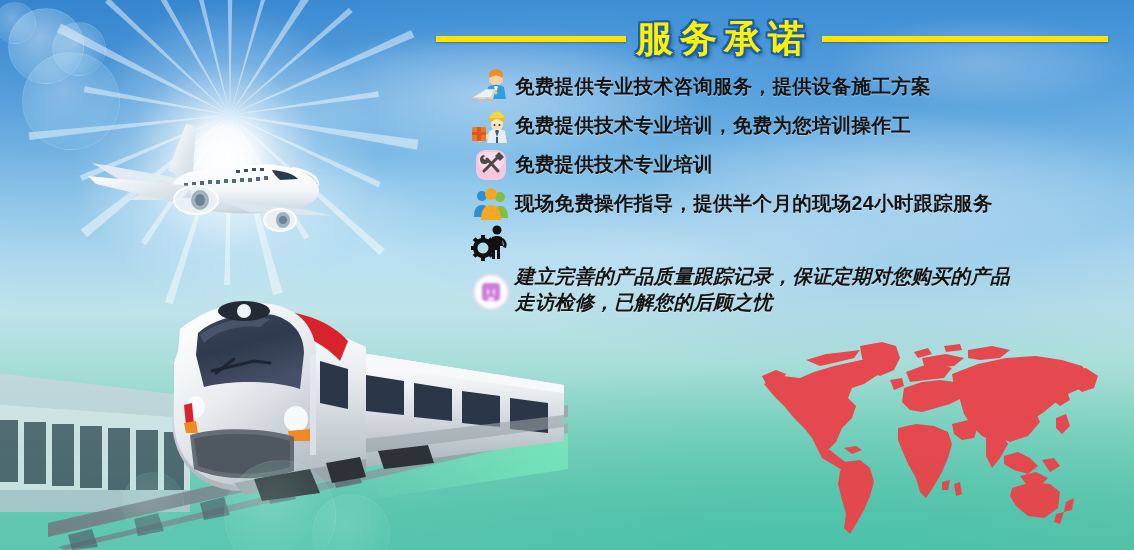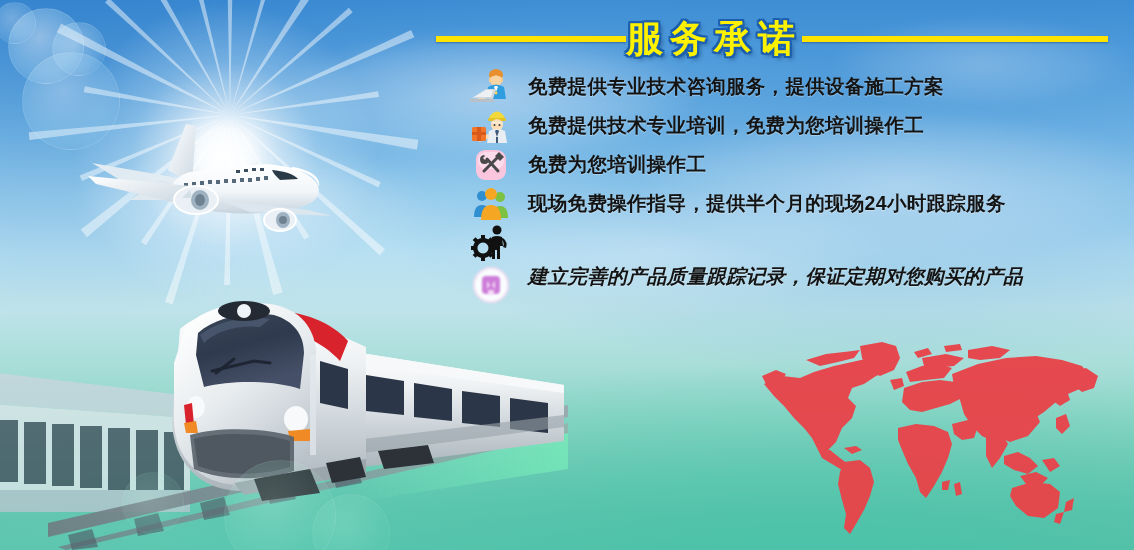--- a/index.html
+++ b/index.html
@@ -108,21 +108,21 @@
     left: 0; top: 0;
     width: 1134px; height: 550px;
   }
 
   .title-row {
     position: absolute;
     left: 436px; top: 14px;
     width: 672px; height: 50px;
     display: flex;
     align-items: center;
-    gap: 0;
+    gap: 10px;
   }
   .rule {
     height: 6px;
     background: #ffe400;
     box-shadow: 0 1px 2px rgba(10,50,110,.45);
   }
   .rule-left  { width: 190px; }
   .rule-right { flex: 1 1 auto; }
   .title {
     font-size: 37px;
@@ -138,21 +138,21 @@
       -2px -2px 0 #1c5fae, 2px -2px 0 #1c5fae,
       -2px  2px 0 #1c5fae, 2px  2px 0 #1c5fae,
        3px 3px 4px rgba(12,48,100,.55);
   }
 
   .list { position: absolute; left: 470px; top: 68px; width: 660px; }
 
   .item {
     display: flex;
     align-items: flex-start;
-    gap: 16px;
+    gap: 3px;
     margin-bottom: 3px;
   }
   .item-icon {
     flex: 0 0 auto;
     width: 42px;
     height: 38px;
     position: relative;
   }
   .item-icon svg { display: block; }
   .item-text {
@@ -517,21 +517,21 @@
             <g stroke="#4a4a4a" stroke-width="3" stroke-linecap="round">
               <line x1="14" y1="25" x2="27" y2="12"></line>
             </g>
             <path d="M25 10 l4 -4 l5 5 l-4 4 Z" fill="#4a4a4a"></path>
             <g stroke="#4a4a4a" stroke-width="3" stroke-linecap="round">
               <line x1="28" y1="25" x2="17" y2="13"></line>
             </g>
             <path d="M14 9 a4.5 4.5 0 1 0 5 5 l-2 -2 l-2 2 l-2 -2 l2 -2 Z" fill="#4a4a4a"></path>
           </svg>
         </div>
-        <div class="item-text">免费为您培训操作工</div>
+        <div class="item-text">免费提供技术专业培训</div>
       </div>
 
       <div class="item item-3">
         <div class="item-icon">
           <svg width="42" height="38" viewBox="0 0 42 38">
             <circle cx="12" cy="11" r="5" fill="#2f8fd0"></circle>
             <path d="M4 32 q0 -12 8 -12 q8 0 8 12 Z" fill="#2f8fd0"></path>
             <circle cx="30" cy="12" r="5" fill="#7cc142"></circle>
             <path d="M22 33 q0 -12 8 -12 q8 0 8 12 Z" fill="#7cc142"></path>
             <circle cx="21" cy="9" r="6" fill="#f5a623"></circle>
@@ -569,19 +569,20 @@
             <circle cx="21" cy="21" r="17" fill="#ffffff" opacity=".92"></circle>
             <circle cx="21" cy="21" r="17" fill="none" stroke="#f0ddf2" stroke-width="2"></circle>
             <rect x="12" y="12" width="18" height="18" rx="4" fill="#c86fd4" opacity=".9"></rect>
             <path d="M17 17 l3 4 l-3 4 Z" fill="#f4d9f7"></path>
             <path d="M25 17 l-3 4 l3 4 Z" fill="#f4d9f7"></path>
             <rect x="18" y="26" width="6" height="5" rx="1" fill="#f4d9f7"></rect>
           </svg>
         </div>
         <div class="item-text">
           <div>建立完善的产品质量跟踪记录，保证定期对您购买的产品</div>
+          <div>走访检修，已解您的后顾之忧</div>
         </div>
       </div>
 
 
     </div>
   </div>
 </div>
 
 </body></html>

